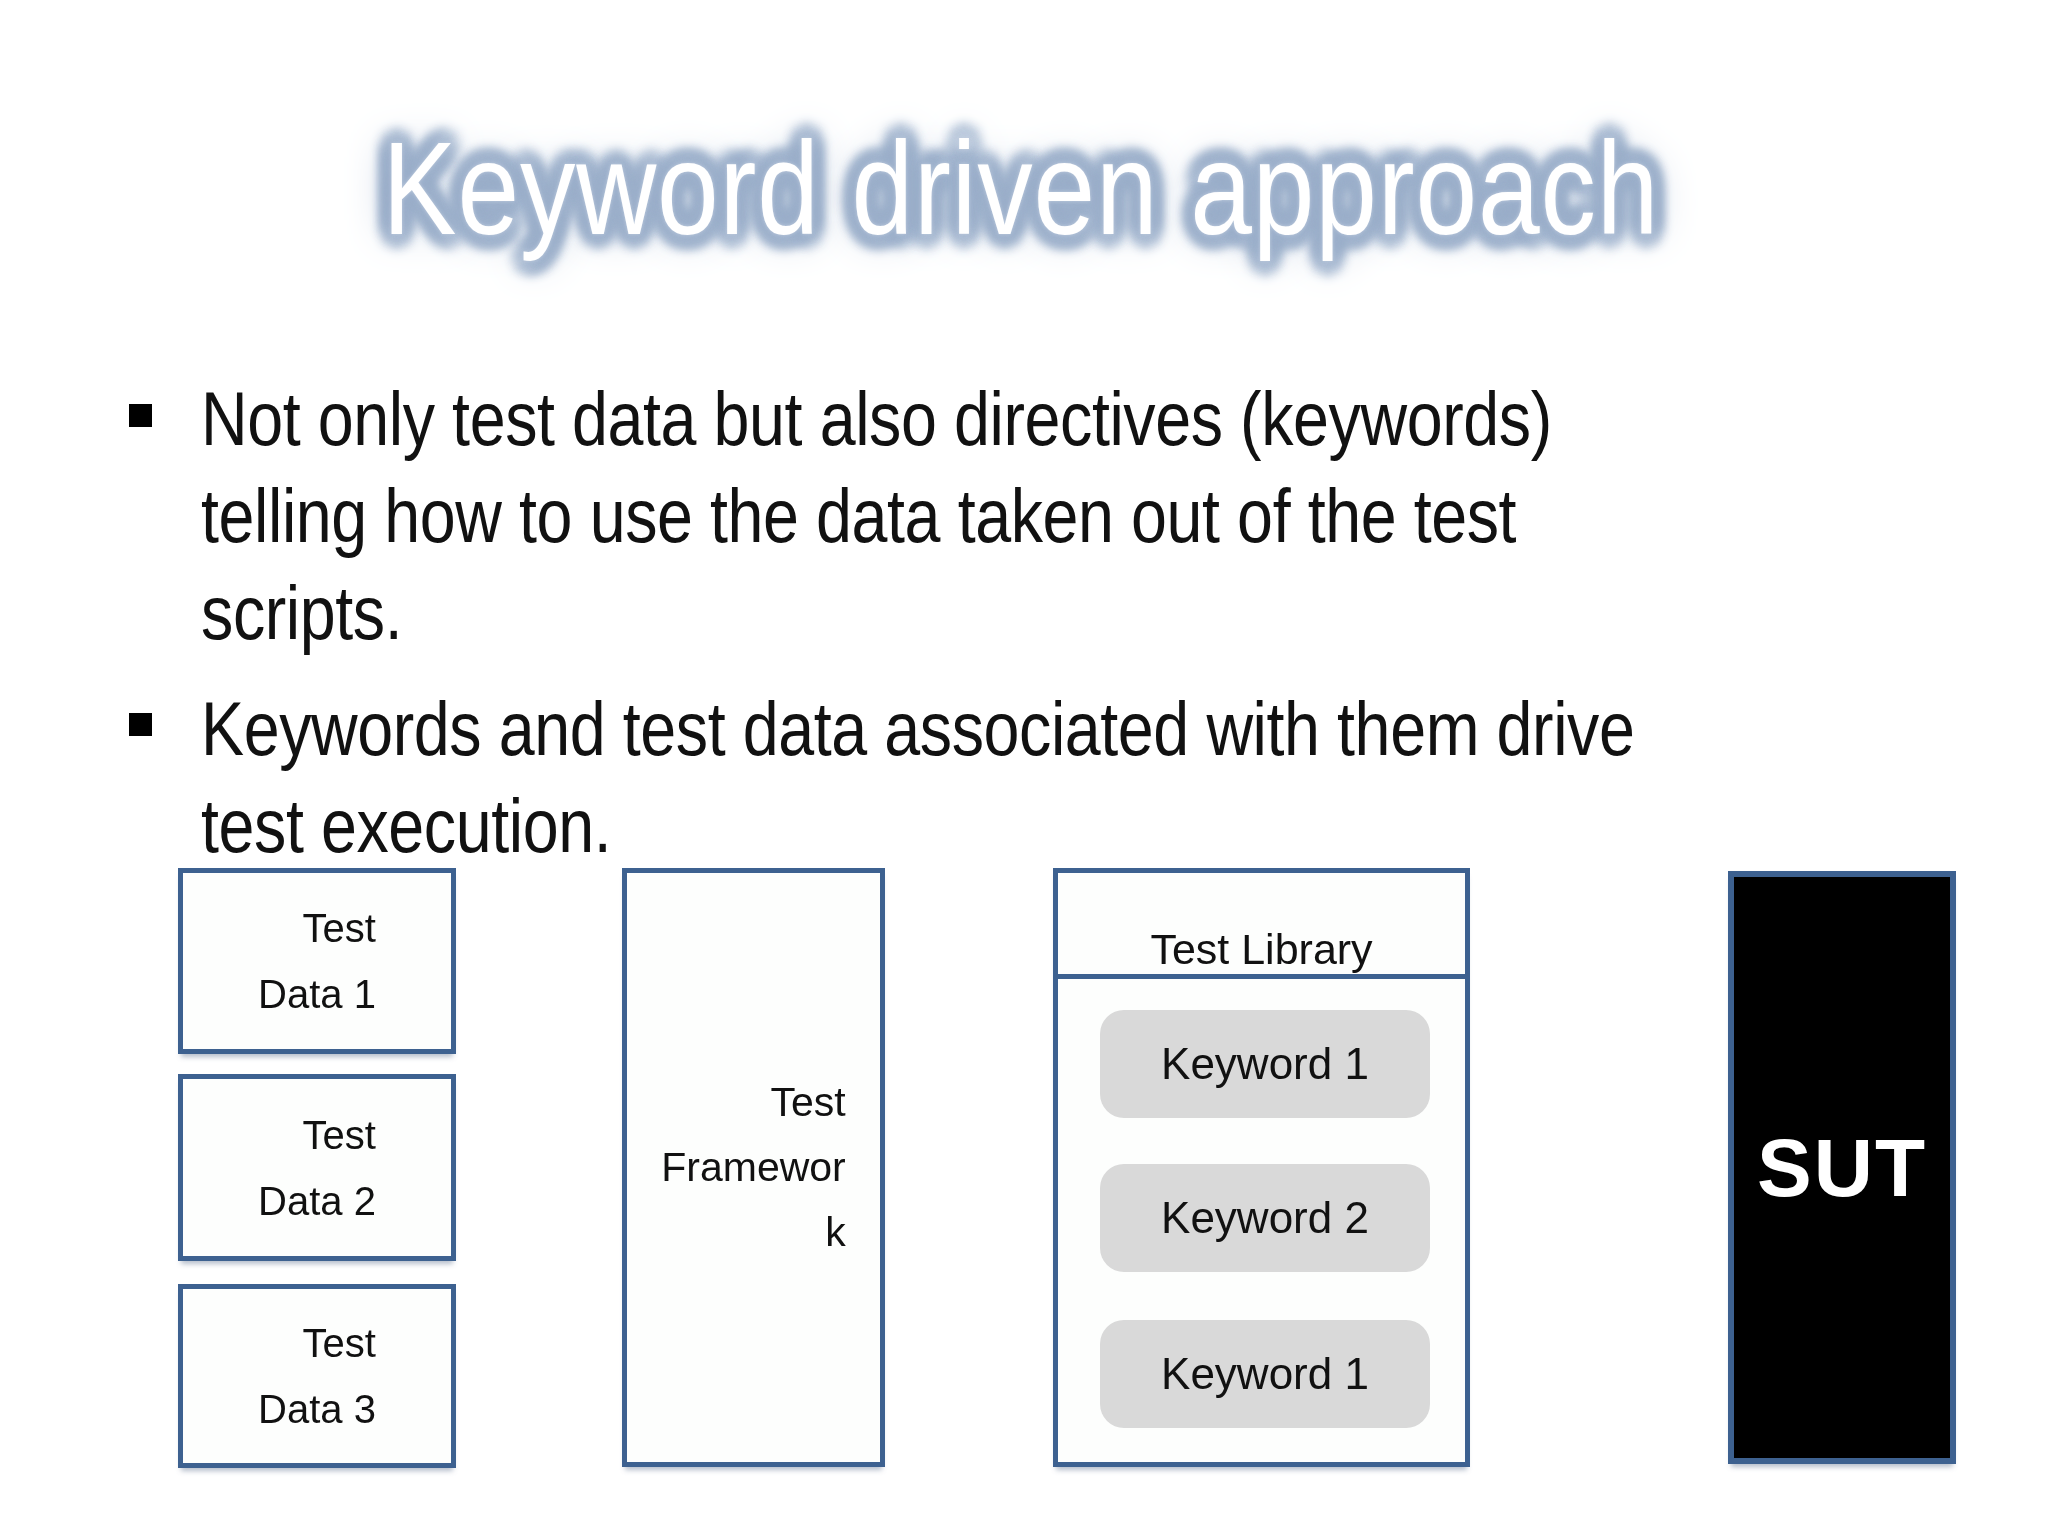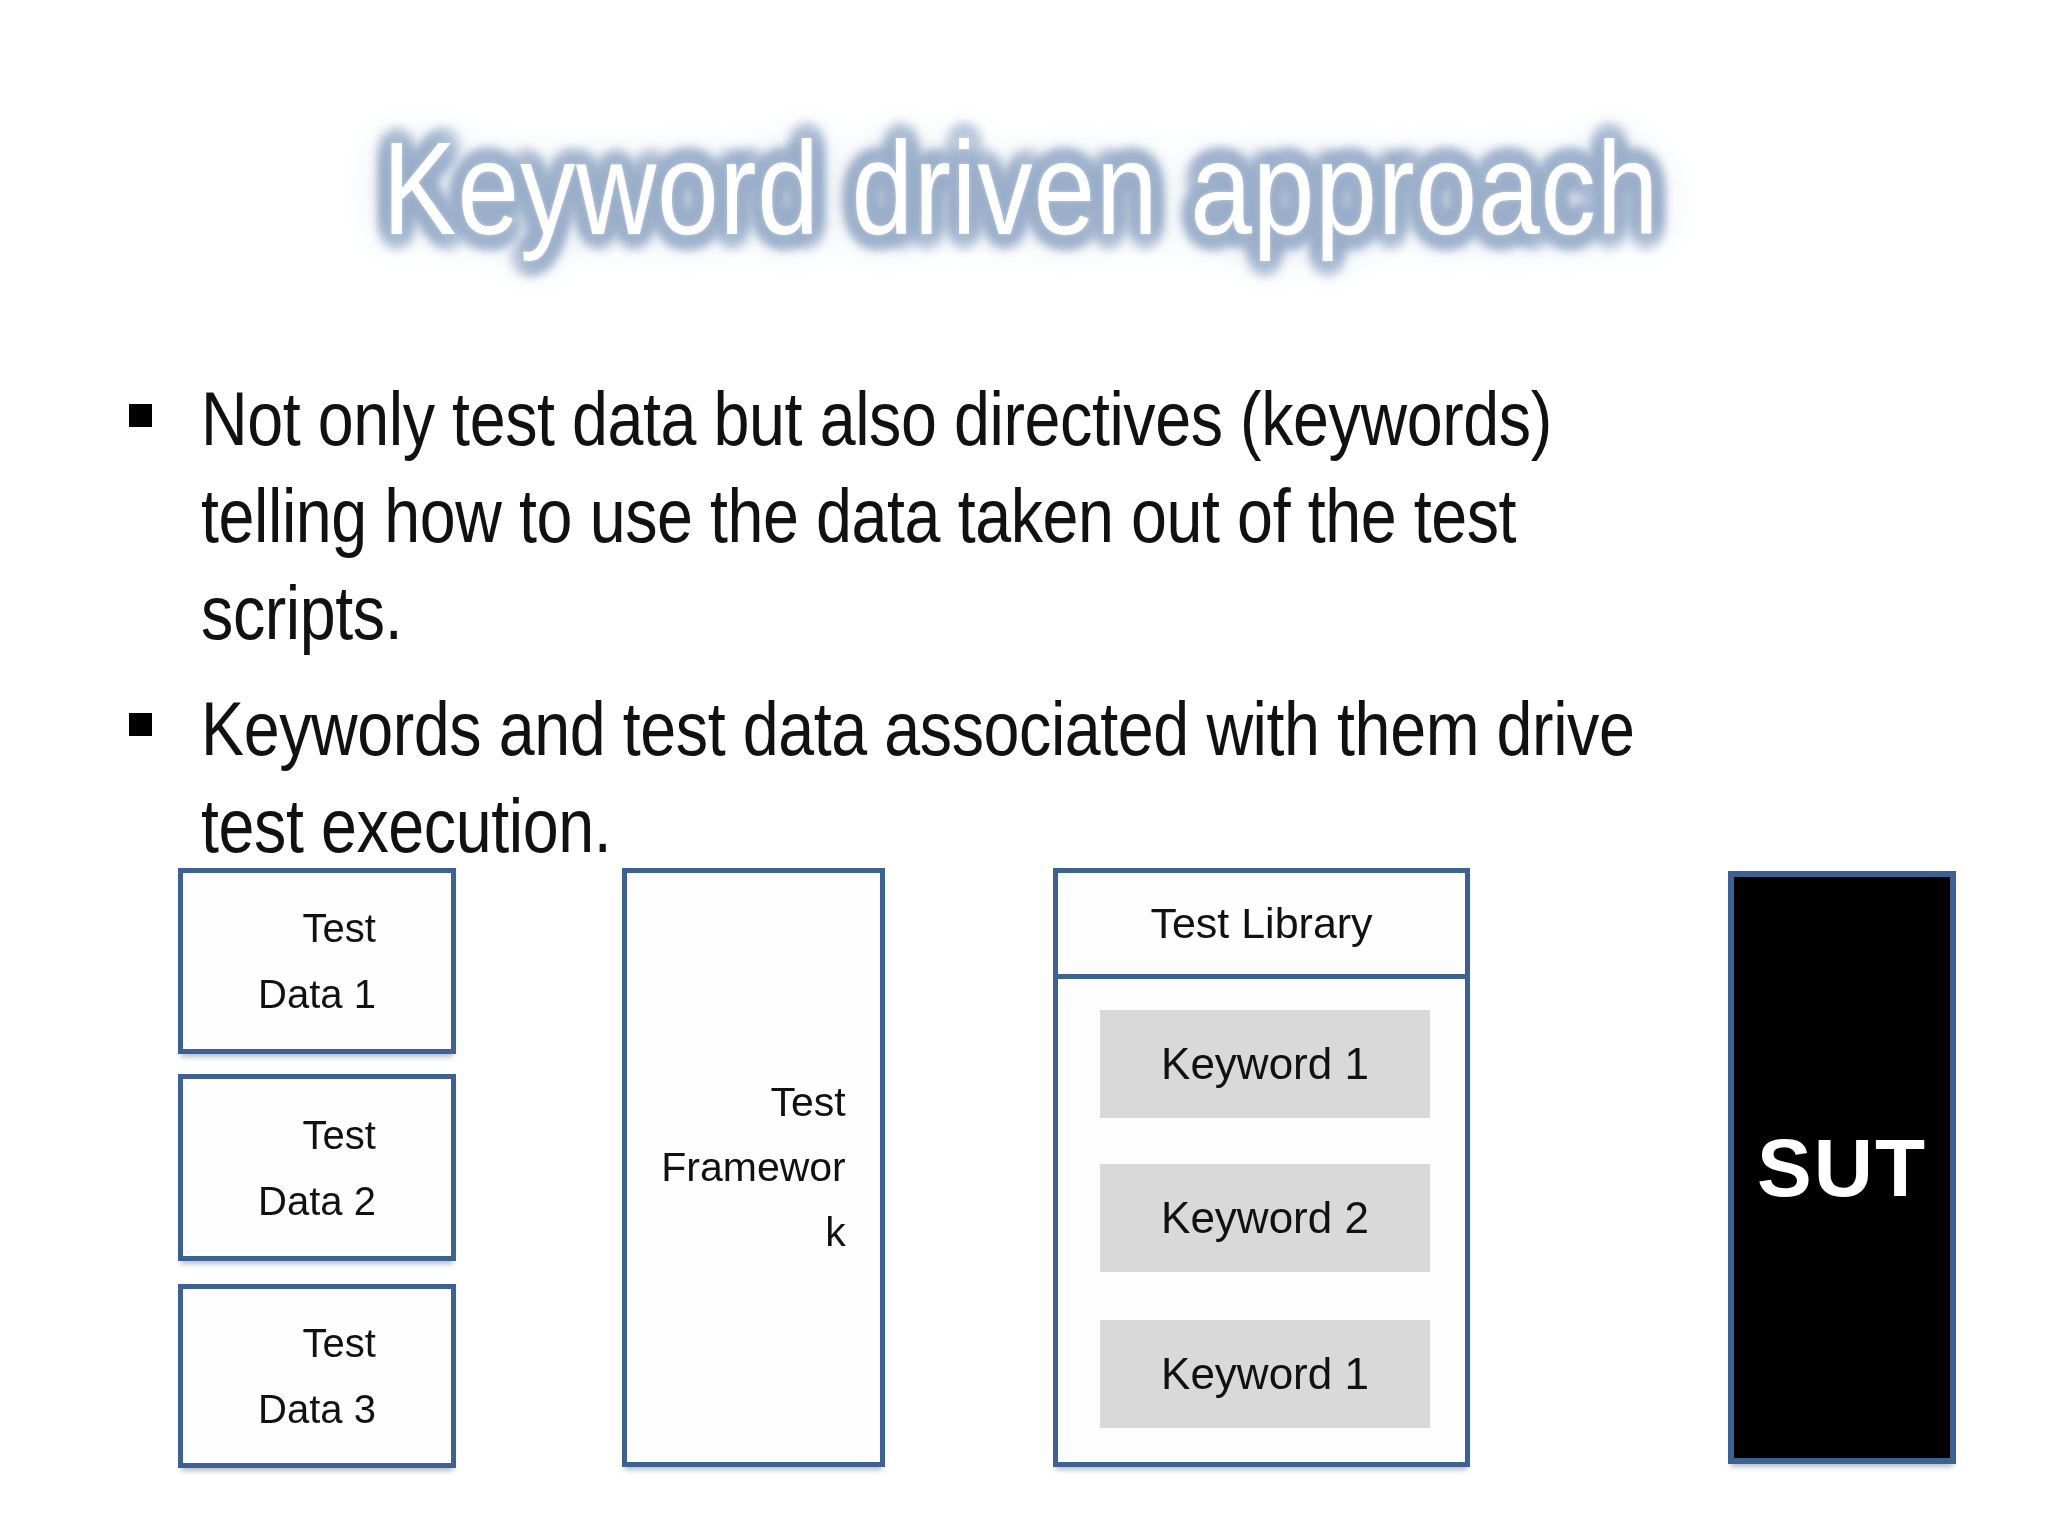--- a/index.html
+++ b/index.html
@@ -60,28 +60,28 @@
   .td1{top:868px;height:186px;}
   .td2{top:1074px;height:187px;}
   .td3{top:1284px;height:184px;}
 
   .fw{left:622px;top:868px;width:263px;height:599px;font-size:41px;line-height:65px;}
 
   .lib{left:1053px;top:868px;width:417px;height:599px;}
   .lib-header{
     position:absolute;top:0;left:0;right:0;height:101px;
     border-bottom:5px solid #3d6190;
-    display:flex;align-items:center;justify-content:center;
+    display:flex;align-items:flex-end;justify-content:center;
     font-size:43px;
   }
   .kw{
     position:absolute;left:42px;width:330px;height:108px;
     background:#d9d9d9;
     display:flex;align-items:center;justify-content:center;
-    font-size:44px;color:#111;
+    font-size:44px;color:#111;border-radius:24px;
   }
   .kw1{top:137px;}
   .kw2{top:291px;}
   .kw3{top:447px;}
 
   .sut{
     left:1728px;top:871px;width:228px;height:593px;
     background:#000000;border-width:6px;
     color:#fff;font-weight:bold;font-size:82px;letter-spacing:2px;
   }

